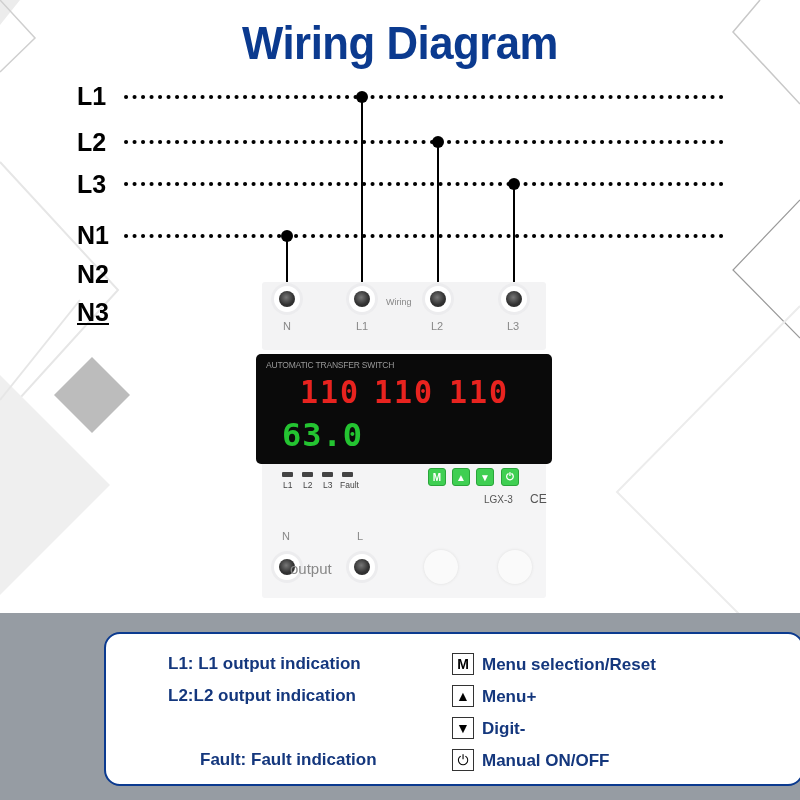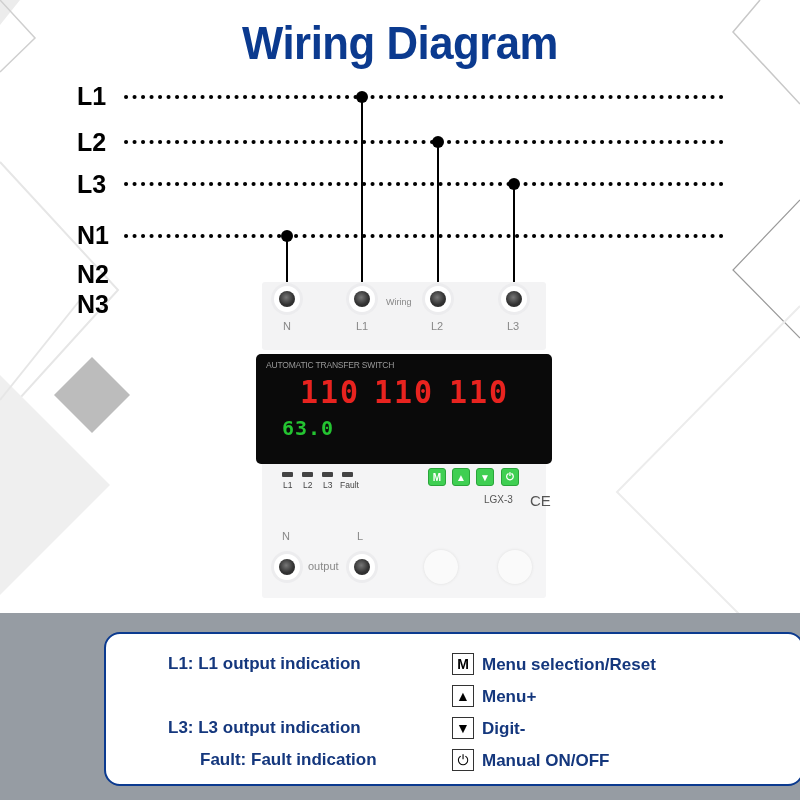--- a/index.html
+++ b/index.html
@@ -9,21 +9,21 @@
   .line-label { position:absolute; left:77px; font-size:25px; font-weight:bold; color:#000; line-height:1; }
   .wiring { position:absolute; left:0; top:0; width:800px; height:615px; }
   .device { position:absolute; left:262px; top:282px; width:284px; height:320px; }
   .dev-top { position:absolute; left:0; top:0; width:284px; height:68px; background:#f3f3f4; border-radius:3px; }
   .terminal { position:absolute; width:26px; height:26px; border-radius:50%; background:#fff; box-shadow:0 0 0 3px #ececee; }
   .terminal::after { content:""; position:absolute; left:5px; top:5px; width:16px; height:16px; border-radius:50%; background:radial-gradient(circle at 45% 40%, #777 0, #333 55%, #222 100%); }
   .t-label { position:absolute; font-size:11px; color:#888; }
   .display { position:absolute; left:-6px; top:72px; width:296px; height:110px; background:#0a0a0a; border-radius:5px; }
   .ats-label { position:absolute; left:10px; top:6px; font-size:8.5px; color:#999; letter-spacing:-0.2px; }
   .seg-red { position:absolute; top:20px; font-family:"DejaVu Sans Mono", monospace; font-size:30px; font-weight:bold; color:#e8231f; letter-spacing:2px; transform:scaleY(1.05); }
-  .seg-green { position:absolute; left:26px; top:62px; font-family:"DejaVu Sans Mono", monospace; font-size:20px; font-weight:bold; color:#24c431; letter-spacing:1px; }
+  .seg-green { position:absolute; left:26px; top:62px; font-family:"DejaVu Sans Mono", monospace; font-size:32px; font-weight:bold; color:#24c431; letter-spacing:1px; }
   .dev-mid { position:absolute; left:0; top:182px; width:284px; height:46px; background:#f4f4f5; }
   .led { position:absolute; top:8px; width:11px; height:5px; background:#444; border-radius:1px; }
   .led-label { position:absolute; top:16px; font-size:8.5px; color:#444; }
   .btn { position:absolute; top:4px; width:18px; height:18px; background:#3fcf52; border:1px solid #2aa53a; border-radius:3px; color:#fff; font-size:10px; font-weight:bold; display:flex; align-items:center; justify-content:center; }
   .model { position:absolute; top:30px; font-size:10px; color:#555; }
   .dev-bot { position:absolute; left:0; top:228px; width:284px; height:88px; background:#f5f5f6; border-radius:0 0 3px 3px; }
   .knob { position:absolute; width:34px; height:34px; border-radius:50%; background:#fafafa; box-shadow:0 0 3px #ddd; }
   .band { position:absolute; left:0; top:613px; width:800px; height:187px; background:#969ca3; }
   .legend-box { position:absolute; left:104px; top:632px; width:700px; height:154px; background:#fff; border:2px solid #0b3a8f; border-radius:16px; }
   .leg-item { position:absolute; font-size:17px; font-weight:bold; color:#14377d; white-space:nowrap; }
@@ -44,21 +44,21 @@
   <polyline points="800,306 617,492 740,615" fill="none" stroke="#ececec" stroke-width="2"></polyline>
 </svg>
 
 <div class="title">Wiring Diagram</div>
 
 <div class="line-label" style="top:84px;">L1</div>
 <div class="line-label" style="top:130px;">L2</div>
 <div class="line-label" style="top:172px;">L3</div>
 <div class="line-label" style="top:223px;">N1</div>
 <div class="line-label" style="top:262px;">N2</div>
-<div class="line-label" style="top:292px;">N3</div>
+<div class="line-label" style="top:300px;text-decoration:underline;">N3</div>
 
 <svg class="wiring" viewBox="0 0 800 615">
   <g stroke="#000" stroke-width="4" stroke-linecap="round" stroke-dasharray="0.1 8.4" fill="none">
     <line x1="126" y1="97" x2="728" y2="97"></line>
     <line x1="126" y1="142" x2="728" y2="142"></line>
     <line x1="126" y1="184" x2="728" y2="184"></line>
     <line x1="126" y1="236" x2="728" y2="236"></line>
   </g>
   <g stroke="#000" stroke-width="2">
     <line x1="362" y1="97" x2="362" y2="288"></line>
@@ -102,38 +102,38 @@
     <div class="led" style="left:80px;"></div>
     <span class="led-label" style="left:21px;">L1</span>
     <span class="led-label" style="left:41px;">L2</span>
     <span class="led-label" style="left:61px;">L3</span>
     <span class="led-label" style="left:78px;">Fault</span>
     <div class="btn" style="left:166px;">M</div>
     <div class="btn" style="left:190px;">▲</div>
     <div class="btn" style="left:214px;">▼</div>
     <div class="btn" style="left:239px;">⏻</div>
     <span class="model" style="left:222px;">LGX-3</span>
-    <span class="model" style="left:268px; font-size:15px; top:28px;">CE</span>
+    <span class="model" style="left:268px; font-size:12px; top:28px;">CE</span>
   </div>
 
   <div class="dev-bot">
     <span class="t-label" style="left:20px; top:20px;">N</span>
     <span class="t-label" style="left:95px; top:20px;">L</span>
     <div class="terminal" style="left:12px; top:44px;"></div>
     <div class="terminal" style="left:87px; top:44px;"></div>
-    <span class="t-label" style="left:46px; top:50px; font-size:11px;">output</span>
+    <span class="t-label" style="left:28px; top:50px; font-size:15px;">output</span>
     <div class="knob" style="left:162px; top:40px;"></div>
     <div class="knob" style="left:236px; top:40px;"></div>
   </div>
 </div>
 
 <div class="band"></div>
 <div class="legend-box">
   <span class="leg-item" style="left:62px; top:20px;">L1: L1 output indication</span>
-  <span class="leg-item" style="left:62px; top:84px;">L3: L3 output indication</span>
+  <span class="leg-item" style="left:62px; top:52px;">L2:L2 output indication</span>
   <span class="leg-item" style="left:62px; top:116px;margin-left:32px;">Fault: Fault indication</span>
 
   <div class="key" style="left:346px; top:19px;">M</div>
   <span class="leg-item" style="left:376px; top:21px;">Menu selection/Reset</span>
   <div class="key" style="left:346px; top:51px;">▲</div>
   <span class="leg-item" style="left:376px; top:53px;">Menu+</span>
   <div class="key" style="left:346px; top:83px;">▼</div>
   <span class="leg-item" style="left:376px; top:85px;">Digit-</span>
   <div class="key" style="left:346px; top:115px; font-weight:normal;">⏻</div>
   <span class="leg-item" style="left:376px; top:117px;">Manual ON/OFF</span>

